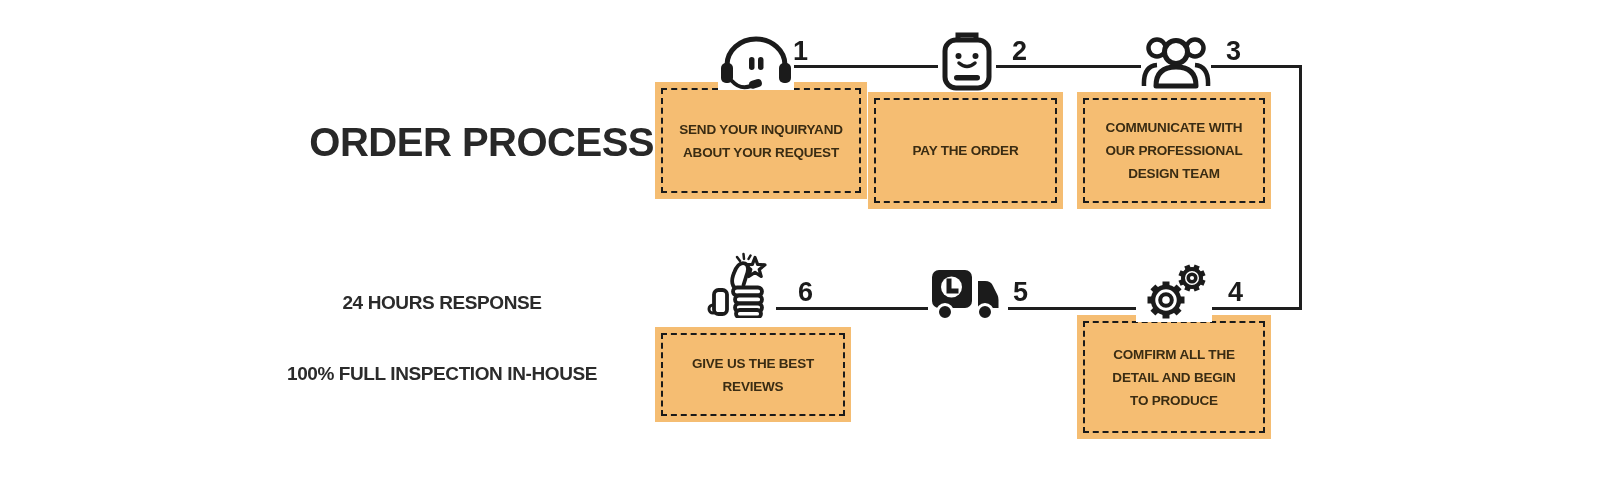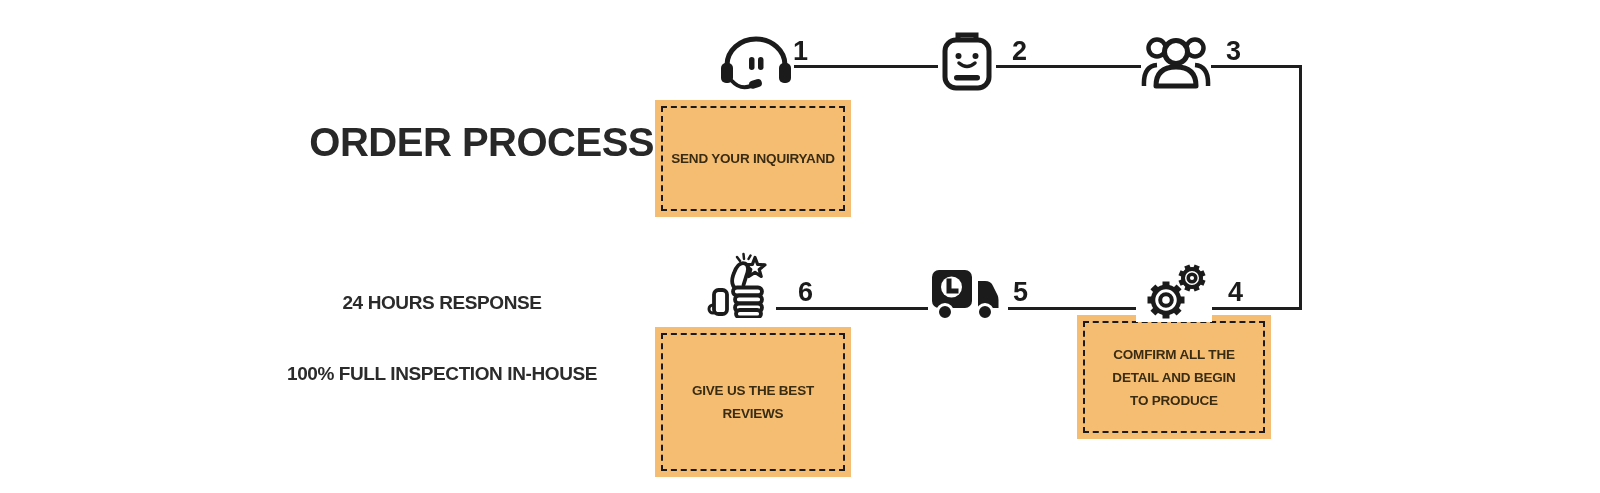--- a/index.html
+++ b/index.html
@@ -45,29 +45,46 @@
 <div id="stage">
 
   <div class="title">ORDER PROCESS</div>
   <div class="tagline t1">24 HOURS RESPONSE</div>
   <div class="tagline t2">100% FULL INSPECTION IN-HOUSE</div>
 
   <div class="flowline" style="left:762px;top:65px;width:540px;height:3px;"></div>
   <div class="flowline" style="left:1299px;top:65px;width:3px;height:245px;"></div>
   <div class="flowline" style="left:740px;top:307px;width:562px;height:3px;"></div>
 
-  <div class="step-box" style="left:655px;top:100px;">
+  <div class="step-box" style="left:655px;top:82px;padding-left:16px;">
     <div class="dash">
         <div class="label">
           <div>SEND YOUR INQUIRYAND</div>
+          <div>ABOUT YOUR REQUEST</div>
+        </div>
+      </div>
+  </div>
+  <div class="step-box" style="left:868px;top:92px;width:195px;">
+    <div class="dash">
+        <div class="label">
+          <div>PAY THE ORDER</div>
+        </div>
+      </div>
+  </div>
+  <div class="step-box" style="left:1077px;top:92px;width:194px;">
+    <div class="dash">
+        <div class="label">
+          <div>COMMUNICATE WITH</div>
+          <div>OUR PROFESSIONAL</div>
+          <div>DESIGN TEAM</div>
         </div>
       </div>
   </div>
 
-  <div class="step-box" style="left:655px;top:327px;height:150px;">
+  <div class="step-box" style="left:655px;top:327px;height:95px;">
     <div class="dash">
         <div class="label">
           <div>GIVE US THE BEST</div>
           <div>REVIEWS</div>
         </div>
       </div>
   </div>
   <div class="step-box" style="left:1077px;top:315px;width:194px;height:124px;">
     <div class="dash">
         <div class="label">

